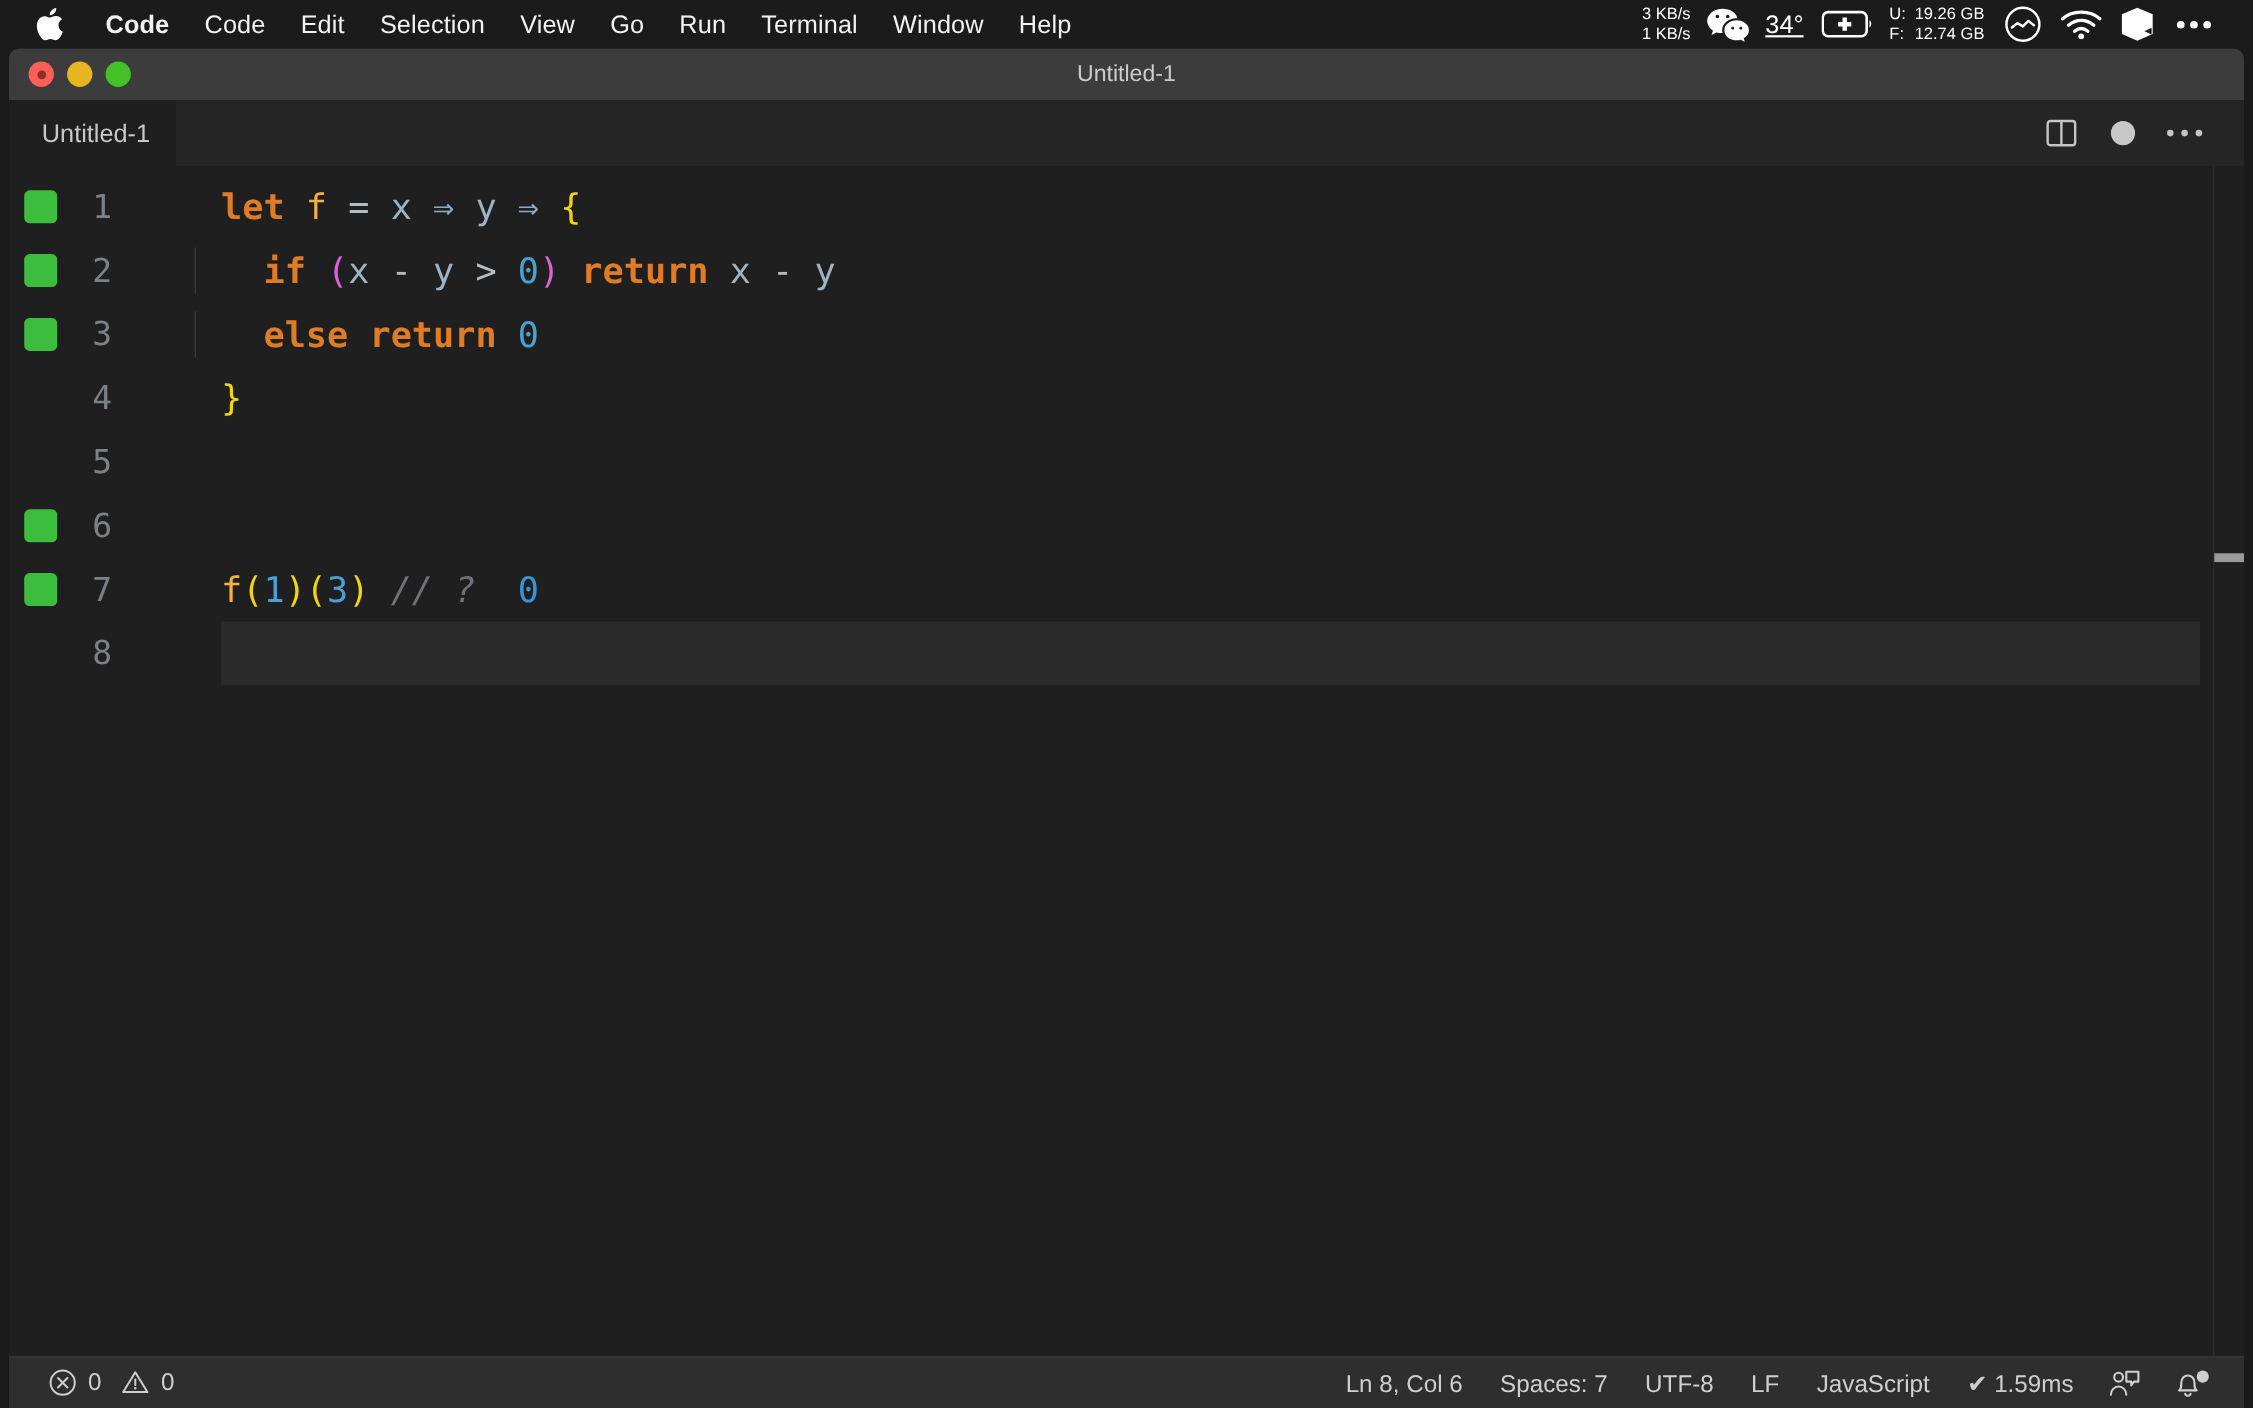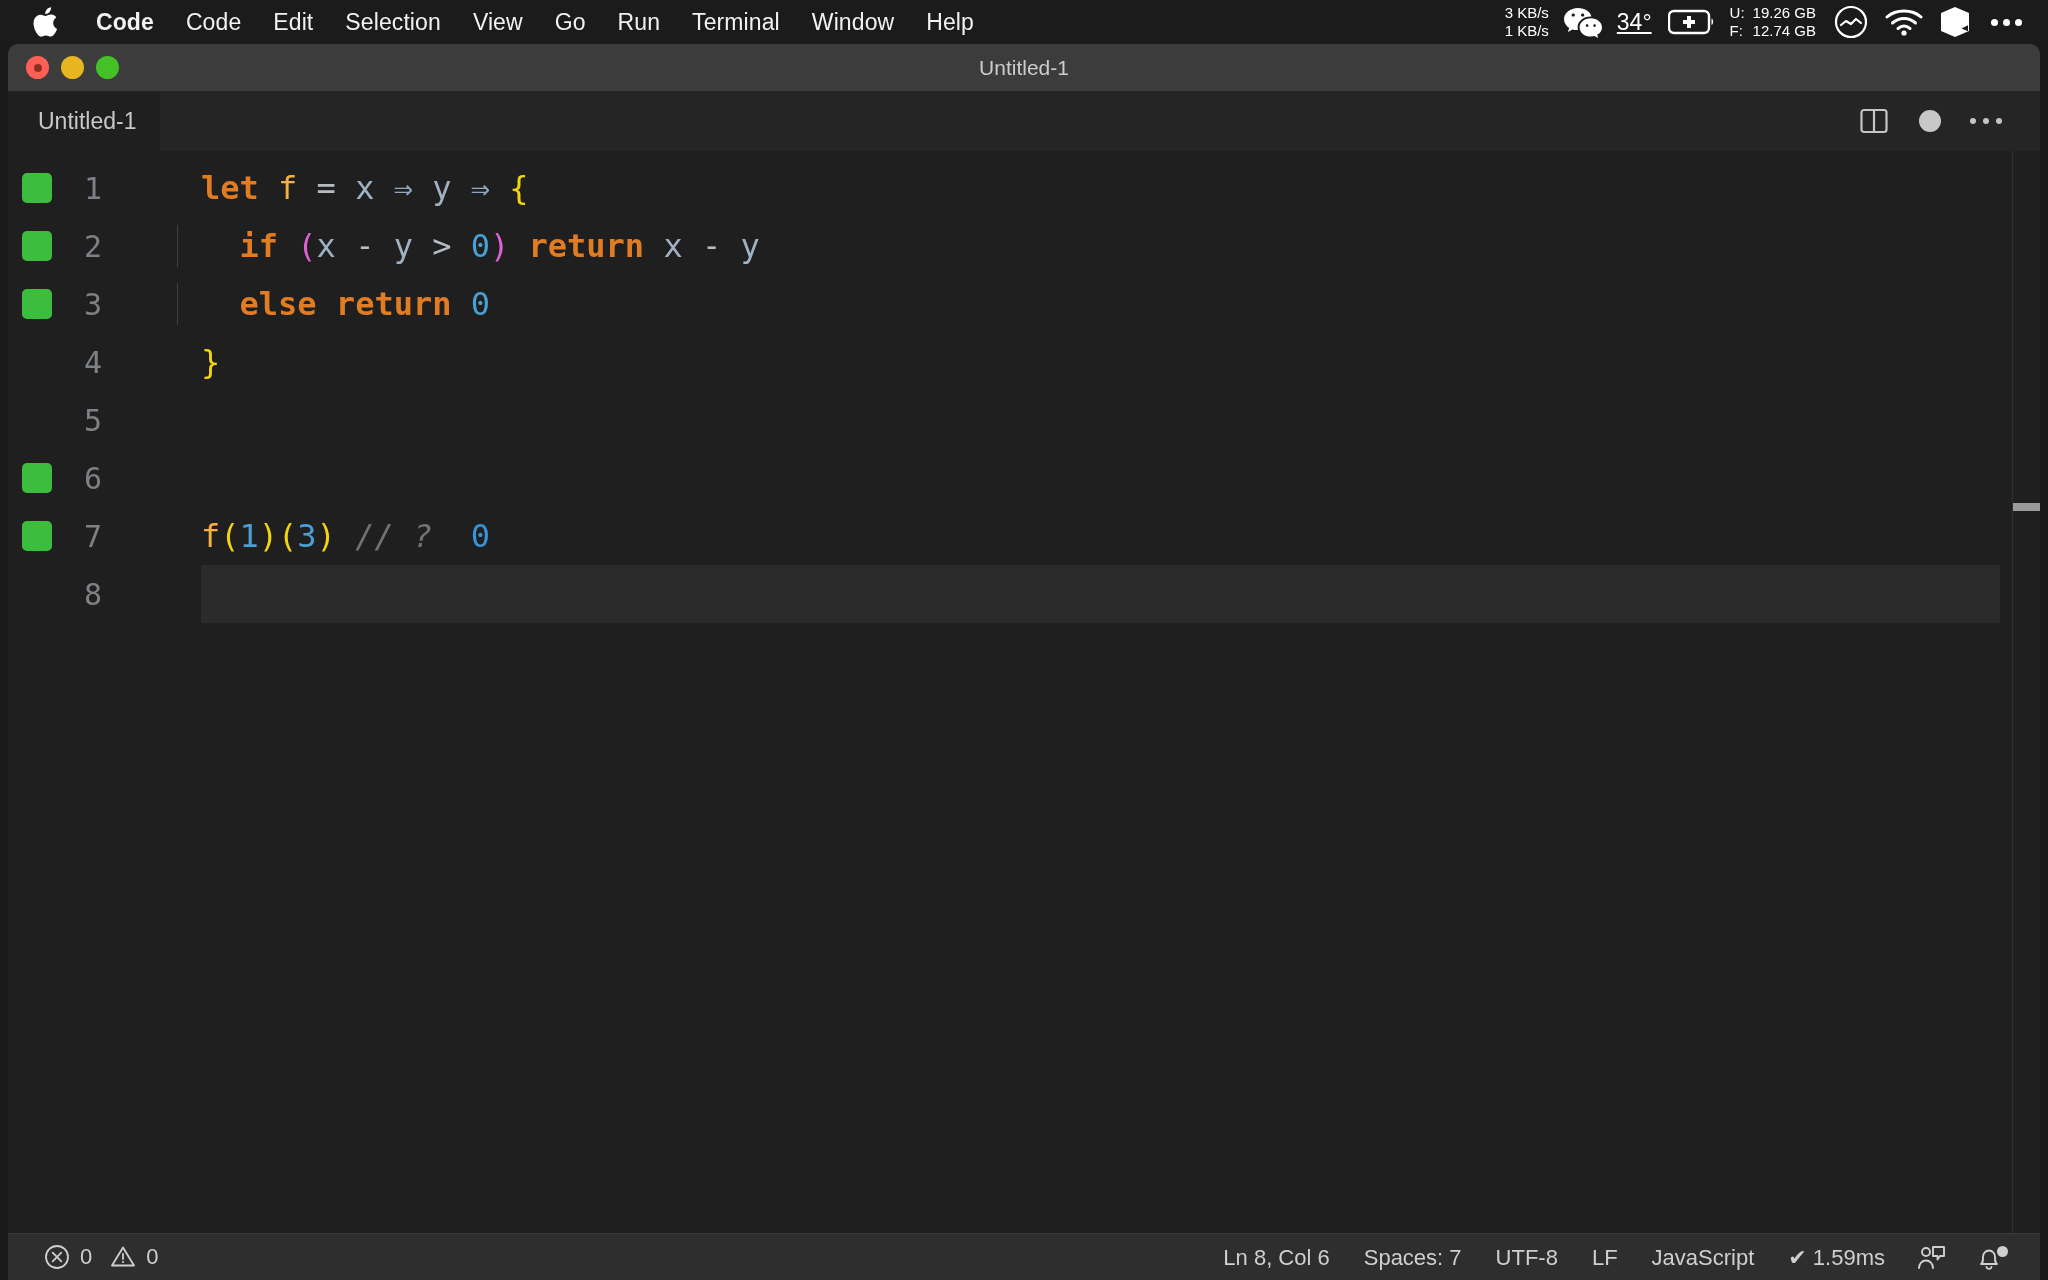--- a/index.html
+++ b/index.html
@@ -20,21 +20,21 @@
   .apple-logo{
     width:30px; height:34px; margin-left:30px; margin-right:20px;
     display:flex; align-items:center; justify-content:center;
   }
   .mb-item{
     font-size:23px; padding:0 16px; line-height:44px; white-space:nowrap;
     color:#f2f2f2; letter-spacing:.1px;
   }
   .mb-item.bold{ font-weight:bold; }
   .mb-right{
-    position:absolute; right:4px; top:0; height:44px;
+    position:absolute; right:16px; top:0; height:44px;
     display:flex; align-items:center; padding-right:22px;
   }
   .net-speed{
     font-size:15px; line-height:18px; text-align:right;
     font-family:"Liberation Sans", sans-serif; margin-right:14px; color:#fff;
   }
   .wechat-ic{ margin-right:14px; display:flex; align-items:center; }
   .temp{ font-size:23px; margin-right:16px; color:#fff;text-decoration:underline; }
   .battery-ic{ margin-right:12px; display:flex; align-items:center; }
   .mem{

